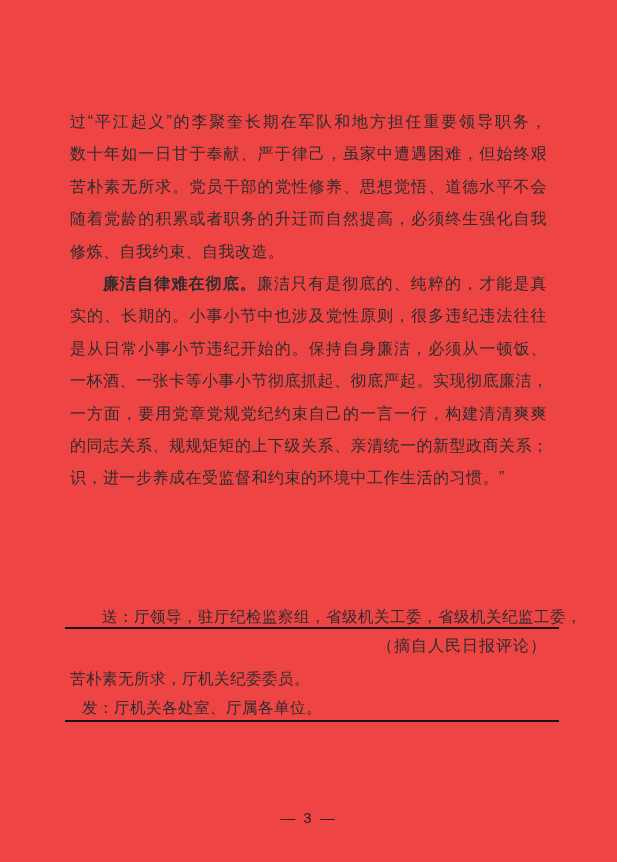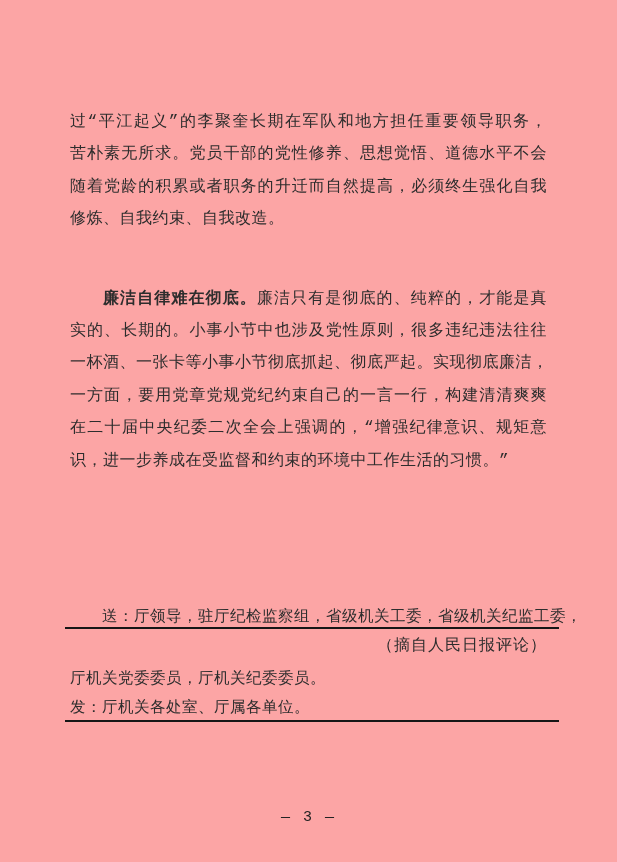--- a/index.html
+++ b/index.html
@@ -1,20 +1,20 @@
 <!DOCTYPE html>
 <html><head>
 <meta charset="utf-8">
 <style>
   html,body{margin:0;padding:0;background:#ffffff;}
   .page{
     position:relative;
     width:617px;height:862px;
-    background:#fca5a5;
-    font-family:Liberation Mono, monospace;
+    background:#ef4444;
+    font-family:Liberation Sans, sans-serif;
     color:#2d2d2d;
     overflow:hidden;
   }
   .content{
     position:absolute;
     left:70px;top:106px;width:477px;
   }
   .line{
     height:32.4px;
     line-height:32.4px;
@@ -22,21 +22,21 @@
     letter-spacing:0.5px;
     text-align:justify;
     text-align-last:justify;
     white-space:nowrap;
     overflow:visible;
   }
   .line.last{
     text-align:center;
     text-align-last:left;
   }
-  .line.indent{ text-indent:33px;margin-top:47px; }
+  .line.indent{ text-indent:33px; }
   .bold-lead{ font-weight:700; }
   .attribution{
     position:absolute;
     left:70px;top:633px;width:477px;
     height:26px;line-height:26px;
     font-size:16px;
     text-align:right;
     letter-spacing:1px;
     padding-right:2px;
   }
@@ -54,55 +54,57 @@
     font-size:15.5px;
     letter-spacing:0.5px;
     white-space:nowrap;
   }
   .footer-line.justify{
     text-align:justify;
     text-align-last:justify;
   }
   .fl-1{ top:602px;margin-left:32px; }
   .fl-2{ top:664px; }
-  .fl-3{ top:693px; }
+  .fl-3{ top:693px;margin-left:12px; }
   .page-number{
     position:absolute;
     left:0;top:806px;width:617px;
     height:24px;line-height:24px;
     text-align:center;
     font-size:15px;
     letter-spacing:2px;
     color:#222222;
   }
 </style>
 </head>
 <body>
 
 <div class="page">
 
   <div class="content">
     <div class="line">过“平江起义”的李聚奎长期在军队和地方担任重要领导职务，</div>
+    <div class="line">数十年如一日甘于奉献、严于律己，虽家中遭遇困难，但始终艰</div>
     <div class="line">苦朴素无所求。党员干部的党性修养、思想觉悟、道德水平不会</div>
     <div class="line">随着党龄的积累或者职务的升迁而自然提高，必须终生强化自我</div>
     <div class="line last">修炼、自我约束、自我改造。</div>
 
     <div class="line indent"><span class="bold-lead">廉洁自律难在彻底。</span><span>廉洁只有是彻底的、纯粹的，才能是真</span></div>
     <div class="line">实的、长期的。小事小节中也涉及党性原则，很多违纪违法往往</div>
+    <div class="line">是从日常小事小节违纪开始的。保持自身廉洁，必须从一顿饭、</div>
     <div class="line">一杯酒、一张卡等小事小节彻底抓起、彻底严起。实现彻底廉洁，</div>
     <div class="line">一方面，要用党章党规党纪约束自己的一言一行，构建清清爽爽</div>
-    <div class="line">在二十届中央纪委二次全会上强调的，“增强纪律意识、规矩意</div>
+    <div class="line">的同志关系、规规矩矩的上下级关系、亲清统一的新型政商关系；</div>
     <div class="line last">识，进一步养成在受监督和约束的环境中工作生活的习惯。”</div>
   </div>
 
   <div class="attribution">（摘自人民日报评论）</div>
 
   <div class="rule rule-top"></div>
 
   <div class="footer-line justify fl-1">送：厅领导，驻厅纪检监察组，省级机关工委，省级机关纪监工委，</div>
-  <div class="footer-line fl-2">厅机关党委委员，厅机关纪委委员。</div>
+  <div class="footer-line fl-2">苦朴素无所求，厅机关纪委委员。</div>
   <div class="footer-line fl-3">发：厅机关各处室、厅属各单位。</div>
 
   <div class="rule rule-bottom"></div>
 
   <div class="page-number">— 3 —</div>
 
 </div>
 
 </body></html>

